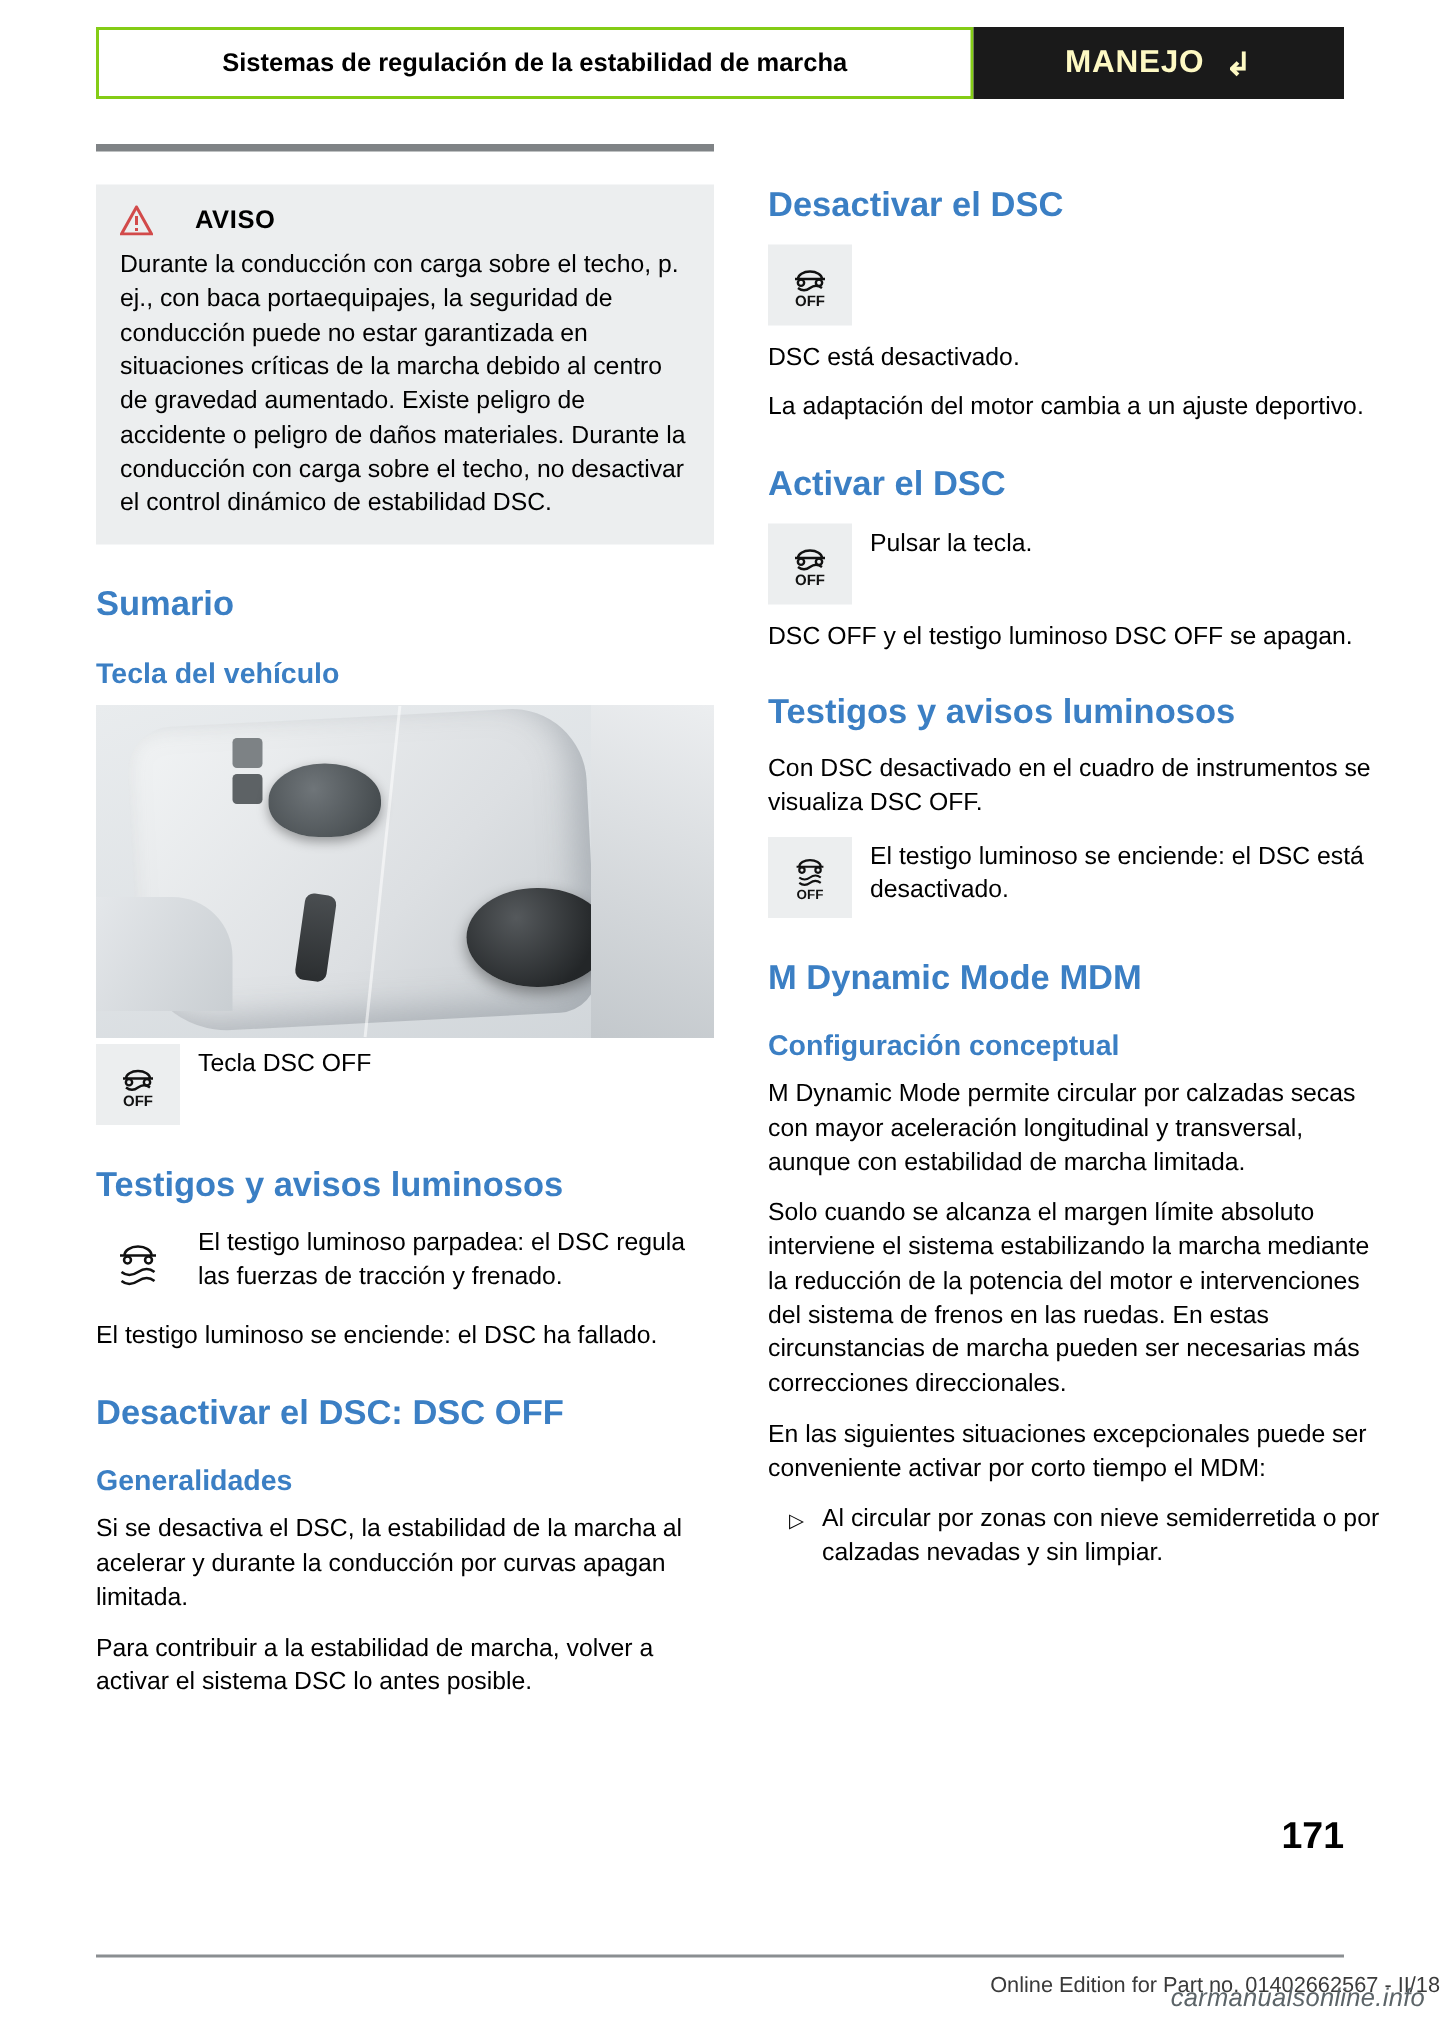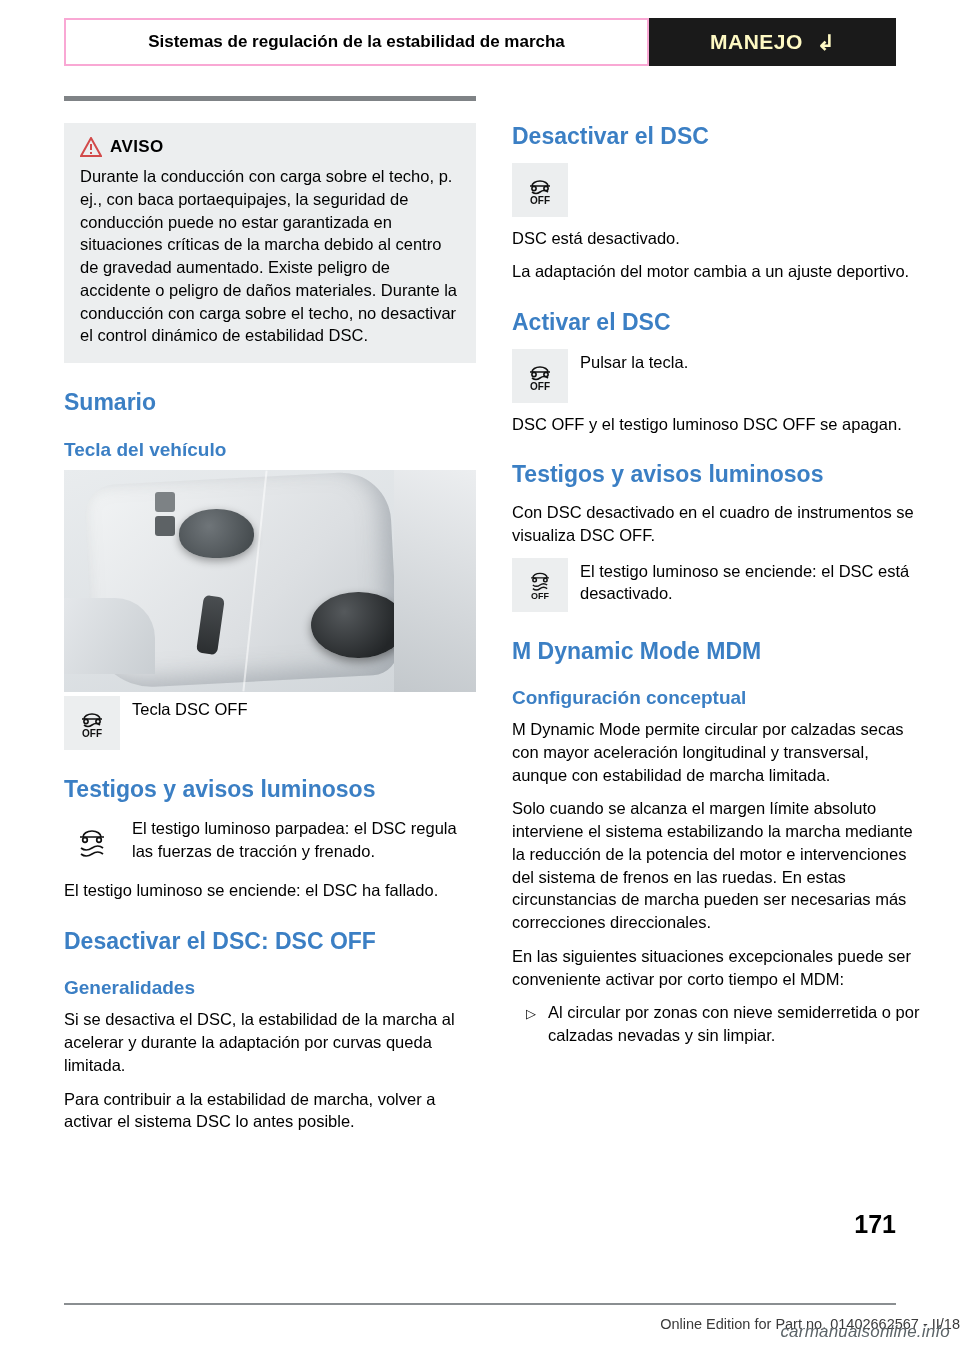--- a/index.html
+++ b/index.html
@@ -23,21 +23,21 @@
   .header {
     position: absolute;
     top: 18px;
     left: 64px;
     right: 64px;
     height: 48px;
     display: flex;
   }
   .header-left {
     flex: 0 0 585px;
-    border: 2px solid #f9a8d4;
+    border: 2px solid #84cc16;
     display: flex;
     align-items: center;
     justify-content: center;
     background: #ffffff;
     box-sizing: border-box;
   }
   .header-left span {
     font-size: 17px;
     font-weight: bold;
     color: #000;
@@ -105,21 +105,21 @@
 
   
   .notice {
     background: #eceeef;
     padding: 14px 16px 16px 16px;
     box-sizing: border-box;
   }
   .notice-head {
     display: flex;
     align-items: center;
-    gap: 8px;
+    gap: 28px;
     margin-bottom: 8px;
   }
   .notice-title {
     font-size: 17px;
     font-weight: bold;
     letter-spacing: 0.4px;
   }
   .warn-tri {
     width: 22px;
     height: 20px;
@@ -396,21 +396,21 @@
       </div>
       <div class="txt">El testigo luminoso parpadea: el DSC regula las fuerzas de tracción y frenado.</div>
     </div>
 
     <p class="hang">El testigo luminoso se enciende: el DSC ha fallado.</p>
 
     <h1 class="blue">Desactivar el DSC: DSC OFF</h1>
 
     <h2 class="blue">Generalidades</h2>
 
-    <p class="body">Si se desactiva el DSC, la estabilidad de la marcha al acelerar y durante la adaptación por curvas queda limitada.</p>
+    <p class="body">Si se desactiva el DSC, la estabilidad de la marcha al acelerar y durante la conducción por curvas apagan limitada.</p>
     <p class="body">Para contribuir a la estabilidad de marcha, volver a activar el sistema DSC lo antes posible.</p>
   </div>
 
   <div class="col col-right">
     <div class="spacer-rule"></div>
 
     <h1 class="blue" style="margin-top:0;">Desactivar el DSC</h1>
 
     <div class="icon-row">
       <div class="icon-box">

